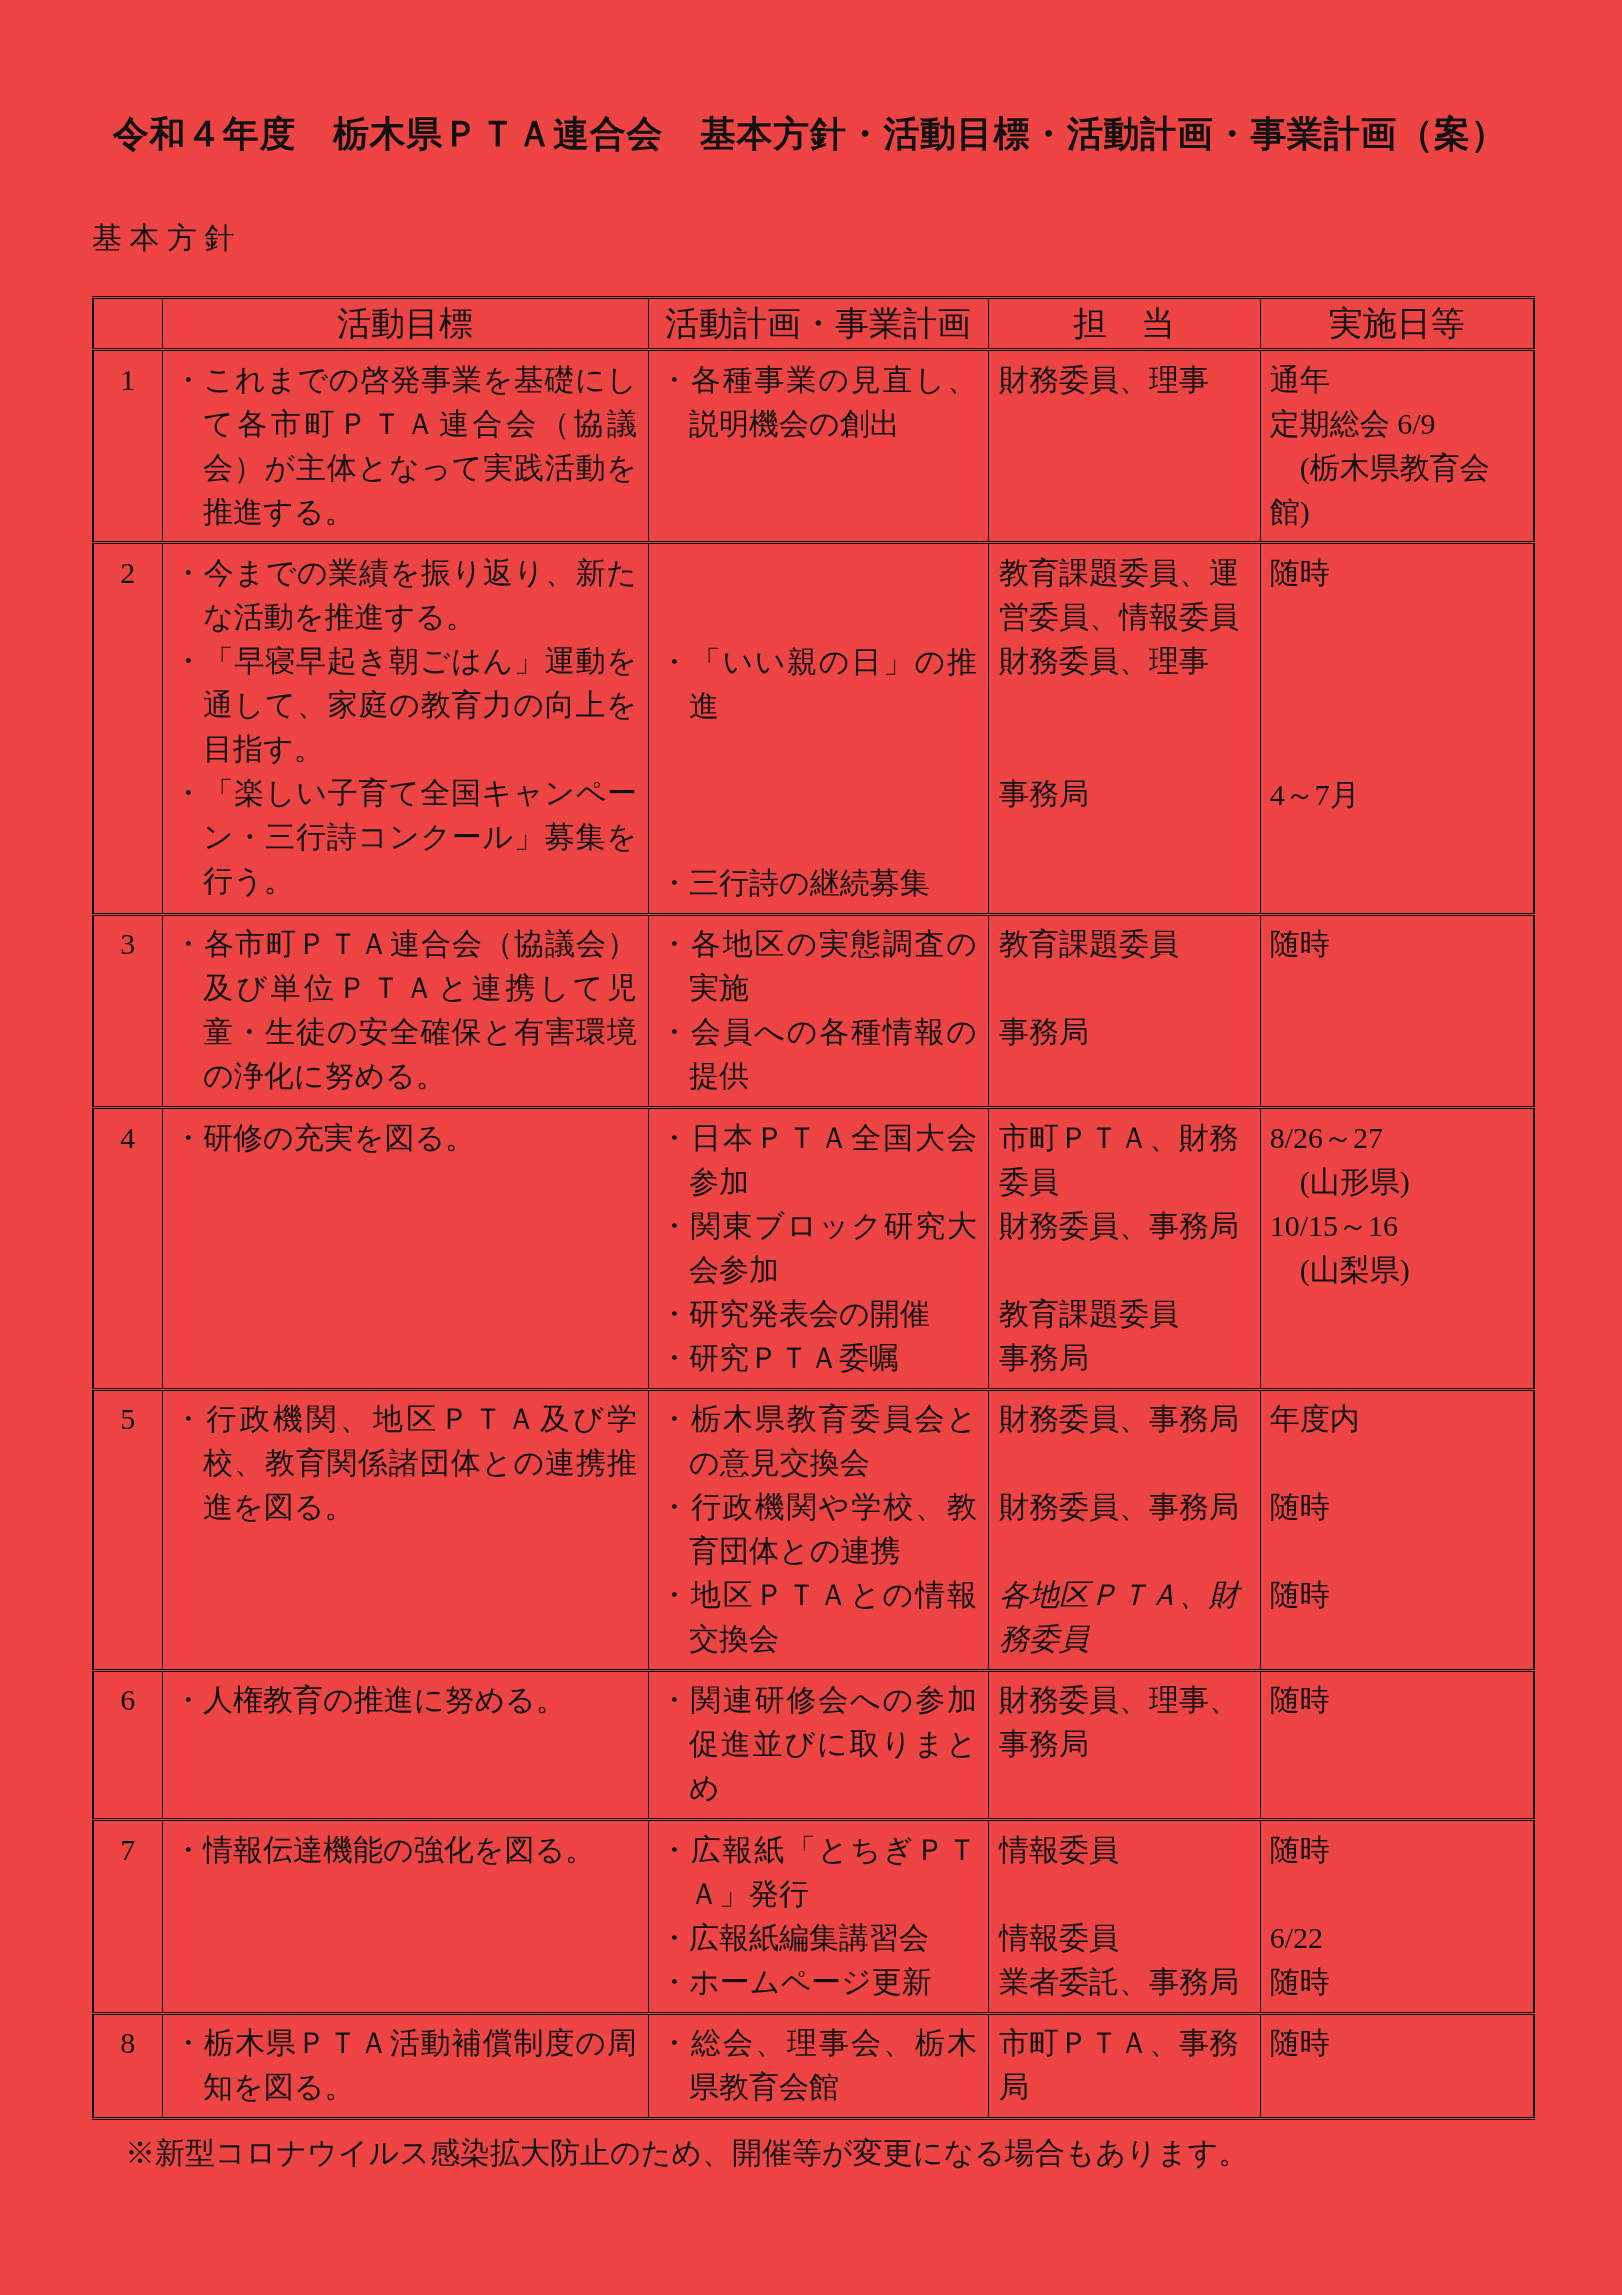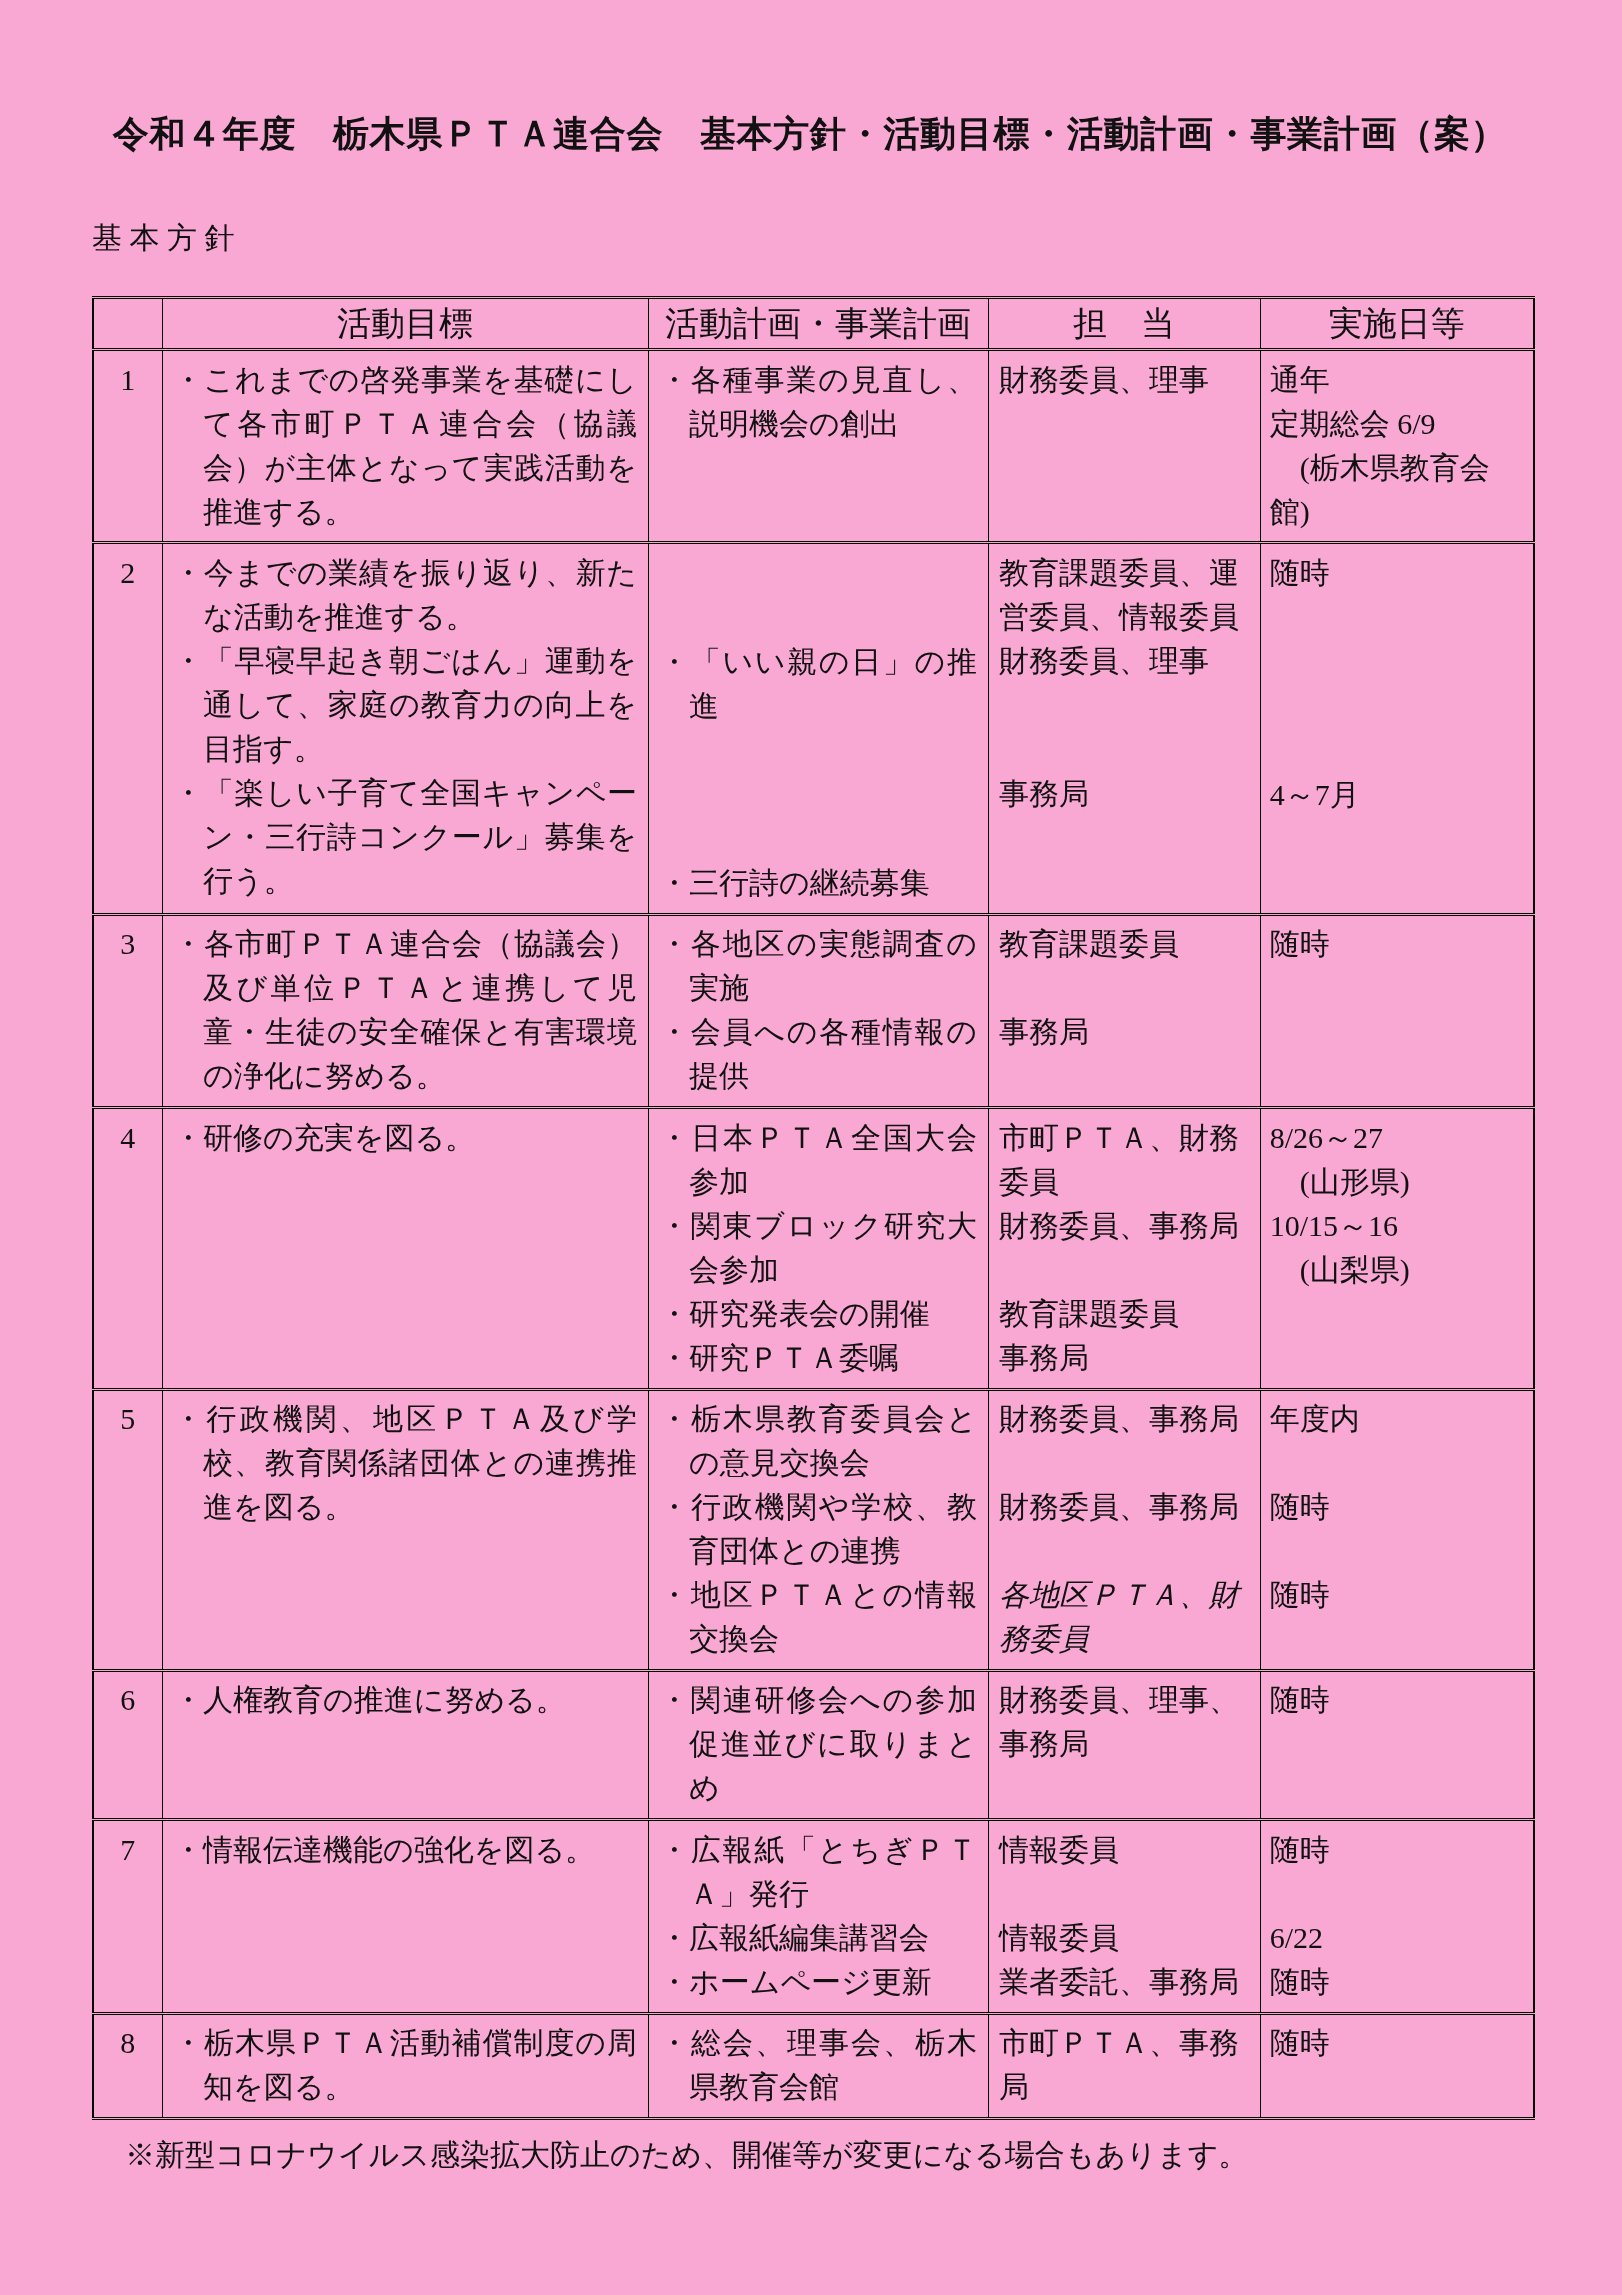--- a/index.html
+++ b/index.html
@@ -1,21 +1,21 @@
 <!DOCTYPE html>
 <html lang="ja" style="font-size:10.5px"><head>
 <meta charset="utf-8">
 <style>
   * { margin:0; padding:0; box-sizing:border-box; }
   html,body { background:#e8e8e8; }
   body { font-family:"Liberation Serif","DejaVu Serif",serif; }
   .page {
     position:relative;
     width:1623px; height:2295px;
-    background:#f9a8d4;
+    background:#ef4444;
     color:#111;
     overflow:hidden;
     padding:110px 95px 0 92px;
     font-size:30px;
   }
   .doc-title {
     font-size:36px;
     font-weight:bold;
     text-align:center;
     letter-spacing:0.7px;
@@ -62,20 +62,21 @@
   td { padding:6.5px 10.5px 7.9px 10.5px; line-height:44px; }
   td.no { text-align:center; padding:6.5px 1.3px; }
   td.dates { padding-left:9.2px; }
   .item { text-align:left; }
   .hang { padding-left:1em; text-indent:-1em; text-align:justify; }
   .footnote {
     margin-top:11.8px;
     padding-left:33px;
     font-size:30px;
     line-height:46px;
+    font-family:Liberation Mono, monospace;
   }
 </style>
 </head>
 <body>
 
 <div class="page">
 
   <h1 class="doc-title">令和４年度　栃木県ＰＴＡ連合会　基本方針・活動目標・活動計画・事業計画（案）</h1>
 
   <div class="policy">

